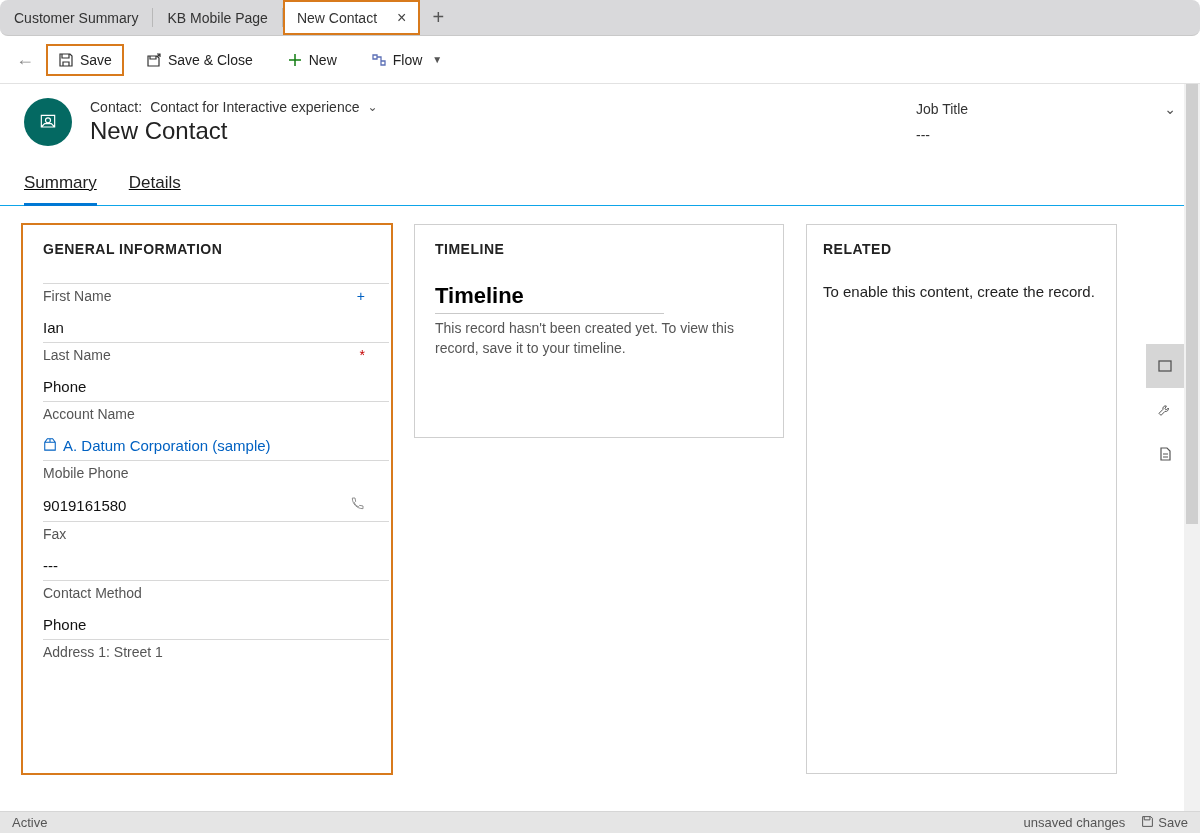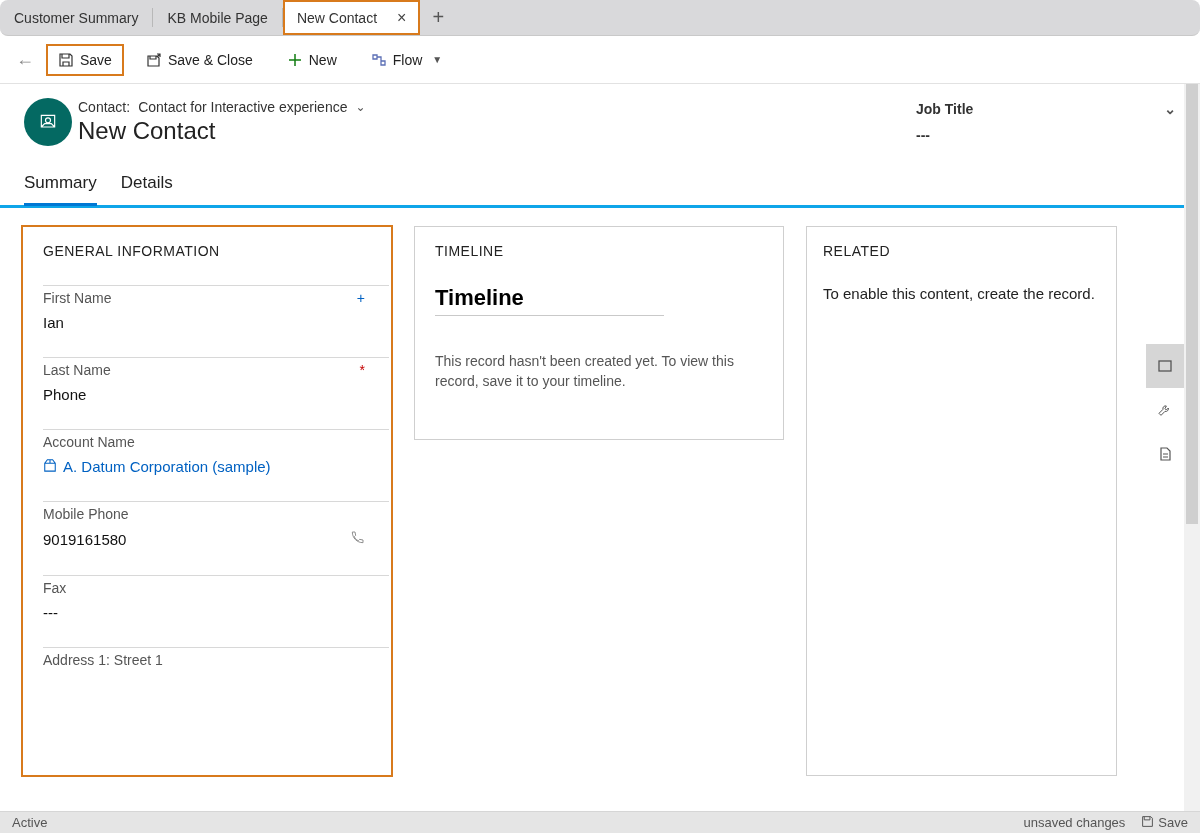--- a/index.html
+++ b/index.html
@@ -22,53 +22,53 @@
   .cmd .ico { display:inline-flex; width:16px; height:16px; }
   .cmd .ico.plus svg path{stroke:#107c10;}
   .cmd .caret { font-size:10px; color:#555; margin-left:4px; }
 
   
   .scrollwrap { position:absolute; top:84px; bottom:0; left:0; right:0; overflow:hidden; }
   .vscroll { position:absolute; right:0; top:0; bottom:0; width:16px; background:#f1f1f1; }
   .vscroll .thumb { position:absolute; left:2px; right:2px; top:0; height:440px; background:#cfcfcf; }
 
   
-  .recordheader { padding:14px 24px 14px 24px; display:flex; align-items:center; gap:6px; border-bottom:1px solid #fff; }
+  .recordheader { padding:14px 24px 14px 24px; display:flex; align-items:center; gap:18px; border-bottom:1px solid #fff; }
   .recordheader .avatar { width:48px; height:48px; border-radius:50%; background:#046962; display:flex; align-items:center; justify-content:center; color:#fff; }
   .recordheader .names { flex:1; }
   .recordheader .formline { font-size:14px; color:#333; display:flex; align-items:center; gap:8px; }
   .recordheader .formline .caret { font-size:12px; color:#555; cursor:pointer; }
   .recordheader h1 { font-size:24px; font-weight:400; color:#222; margin-top:2px; }
   .recordheader .attr { min-width:260px; }
   .recordheader .attr .lbl { font-size:14px; color:#333; }
   .recordheader .attr .val { font-size:14px; color:#333; margin-top:10px; }
   .recordheader .attr .caret { margin-left:auto; color:#555; cursor:pointer; font-size:14px;}
-  .recordheader .attr-row{ display:flex;font-weight:bold; }
-
-  
-  .sectiontabs { display:flex; gap:24px; padding:0 24px; border-bottom:3px solid #0ea5e9; }
+  .recordheader .attr-row{ display:flex; }
+
+  
+  .sectiontabs { display:flex; gap:32px; padding:0 24px; border-bottom:1px solid #0ea5e9;text-decoration:underline; }
   .sectiontabs .stab { padding:12px 0; font-size:17px; color:#222; cursor:pointer; position:relative; }
   .sectiontabs .stab.active::after { content:""; position:absolute; left:0; right:0; bottom:-1px; height:3px; background:#0078d4; }
 
   
   .panels { display:flex; gap:22px; padding:18px 22px; }
   .panel { border:1px solid #cfcfcf; background:#fff; }
   .panel.general { width:370px; height:550px; outline:2px solid #d87a1c; outline-offset:-1px; padding:16px 2px 0 20px; }
   .panel.timeline { width:370px; height:214px; padding:16px 20px; }
   .panel.related { width:311px; height:550px; padding:16px 16px; }
-  .panel h3 { font-size:14px; letter-spacing:.5px; font-weight:400; color:#222; margin-bottom:26px; }
+  .panel h3 { font-size:14px; letter-spacing:.5px; font-weight:700; color:#222; margin-bottom:26px; }
   .panel.timeline h2 { font-size:22px; font-weight:600; margin-bottom:4px; border-bottom:1px solid #c9c9c9; display:inline-block; padding-right:140px; padding-bottom:4px;}
-  .panel.timeline p { font-size:14px; color:#555; line-height:1.45;margin-top:31px; }
-
-  .field { padding:4px 24px 20px 0; border-bottom:1px solid #d8d8d8; margin-bottom:0;text-align:right; }
+  .panel.timeline p { font-size:14px; color:#555; line-height:1.45; }
+
+  .field { padding:4px 24px 0 0; border-bottom:1px solid #d8d8d8; margin-bottom:0;text-align:right; }
   .field:first-of-type{border-top:1px solid #d8d8d8;}
   .field .lbl { font-size:14px; color:#555; display:flex; align-items:center; }
   .field .lbl .req { color:#c40000; font-size:14px; margin-left:auto; }
   .field .lbl .rec { color:#0061c2; font-size:14px; margin-left:auto; }
-  .field .val { font-size:15px; color:#111; margin-top:8px; padding-bottom:6px; display:flex; align-items:center; gap:6px;}
+  .field .val { font-size:15px; color:#111; margin-top:15px; padding-bottom:6px; display:flex; align-items:center; gap:6px;}
   .field .val.link{ color:#0061c2;}
   .field .val .phoneico { margin-left:auto; color:#888;}
   .lookup-ico svg path{stroke:#0061c2; fill:none;}
   .panel.general .fields{ margin-left:0; }
 
   
   .rightrail { position:absolute; right:16px; top:260px; width:38px; display:flex; flex-direction:column; }
   .rightrail .r-btn { width:38px; height:44px; display:flex; align-items:center; justify-content:center; cursor:pointer; color:#555; }
   .rightrail .r-btn.active { background:#d6d6d6; }
   
@@ -204,20 +204,26 @@
             <span class="phoneico"><svg width="16" height="16" viewBox="0 0 24 24">
                   <path d="M5 3c0 9 7 16 16 16l0-4-5-1-2 2c-3-1-5-3-6-6l2-2-1-5z" fill="none" stroke="#888" stroke-width="1.4"></path>
                 </svg></span>
           </div>
         </div>
         <div class="field">
           <div class="lbl">
               <span>Fax</span>
             </div>
           <div class="val">---</div>
+        </div>
+        <div class="field">
+          <div class="lbl">
+              <span>Contact Method</span>
+            </div>
+          <div class="val">Phone</div>
         </div>
         <div class="field" style="border-bottom:none;">
           <div class="lbl">
               <span>Address 1: Street 1</span>
             </div>
         </div>
       </div>
     </div>
 
     <div class="panel timeline">

